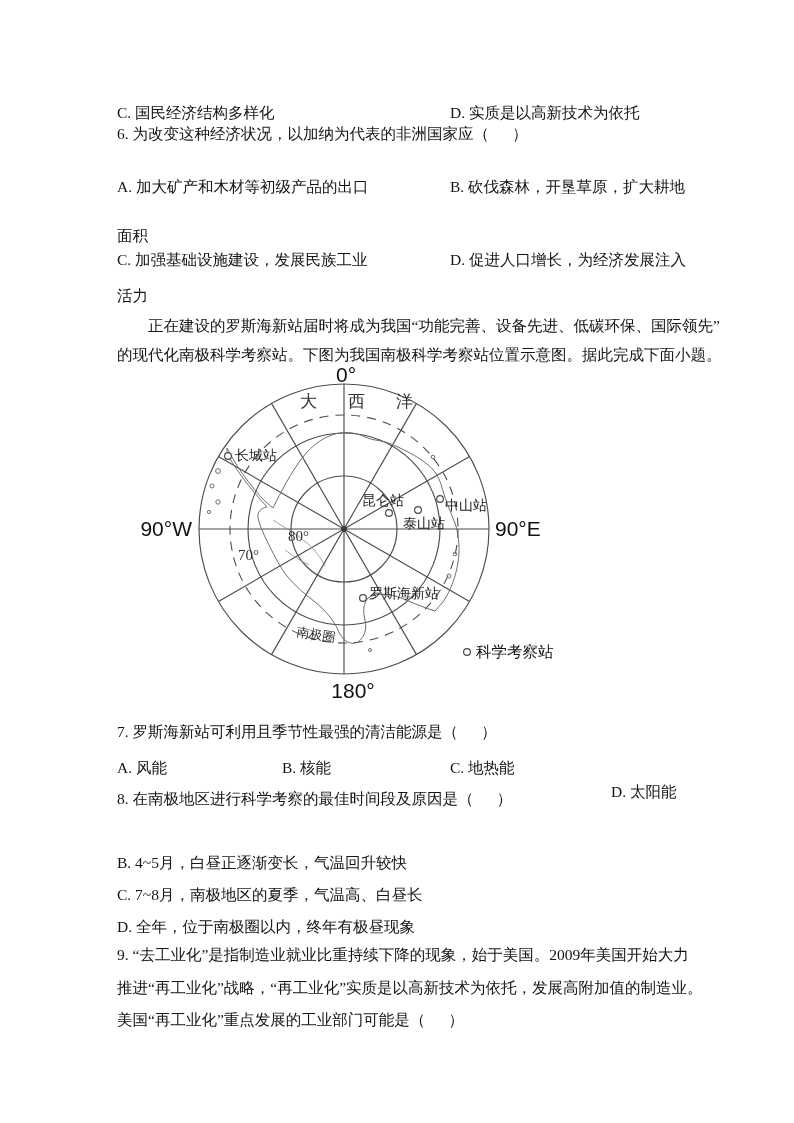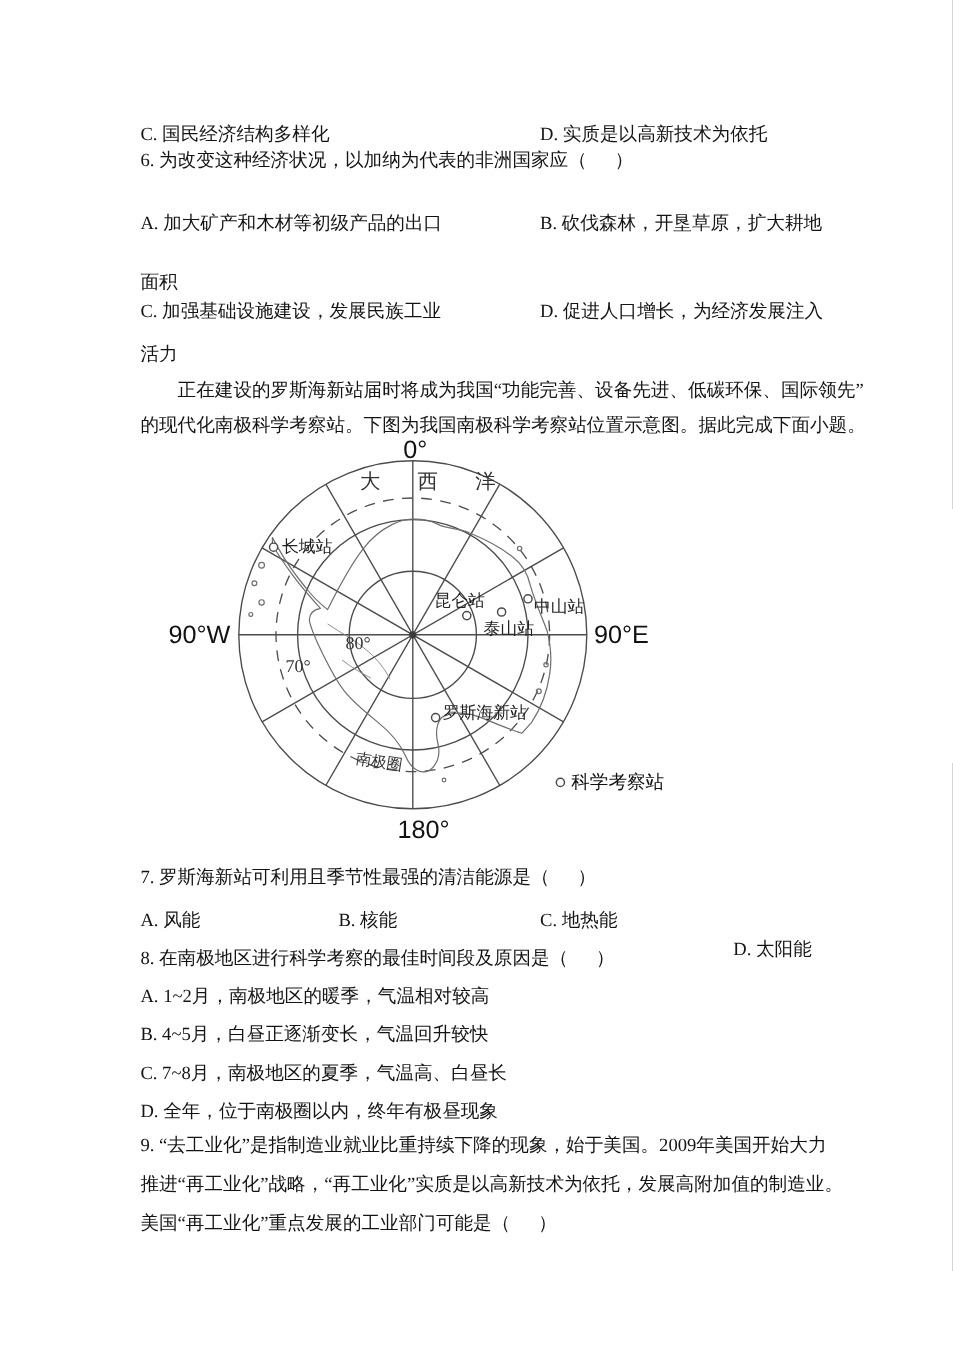--- a/index.html
+++ b/index.html
@@ -135,21 +135,20 @@
 
   <div class="r" style="top:722px">7. 罗斯海新站可利用且季节性最强的清洁能源是（      ）</div>
   <div class="r" style="top:758px">
     <span class="c0">A. 风能</span>
     <span class="c1">B. 核能</span>
     <span class="c2">C. 地热能</span>
     <span class="c3">D. 太阳能</span>
   </div>
 
   <div class="r" style="top:789px">8. 在南极地区进行科学考察的最佳时间段及原因是（      ）</div>
-  <div class="r" style="top:821px">A. 1~2月，南极地区的暖季，气温相对较高</div>
   <div class="r" style="top:853px">B. 4~5月，白昼正逐渐变长，气温回升较快</div>
   <div class="r" style="top:885px">C. 7~8月，南极地区的夏季，气温高、白昼长</div>
   <div class="r" style="top:917px">D. 全年，位于南极圈以内，终年有极昼现象</div>
 
   <div class="r" style="top:945px">9. “去工业化”是指制造业就业比重持续下降的现象，始于美国。2009年美国开始大力</div>
   <div class="r" style="top:978px">推进“再工业化”战略，“再工业化”实质是以高新技术为依托，发展高附加值的制造业。</div>
   <div class="r" style="top:1010px">美国“再工业化”重点发展的工业部门可能是（      ）</div>
 
 </div>
 

